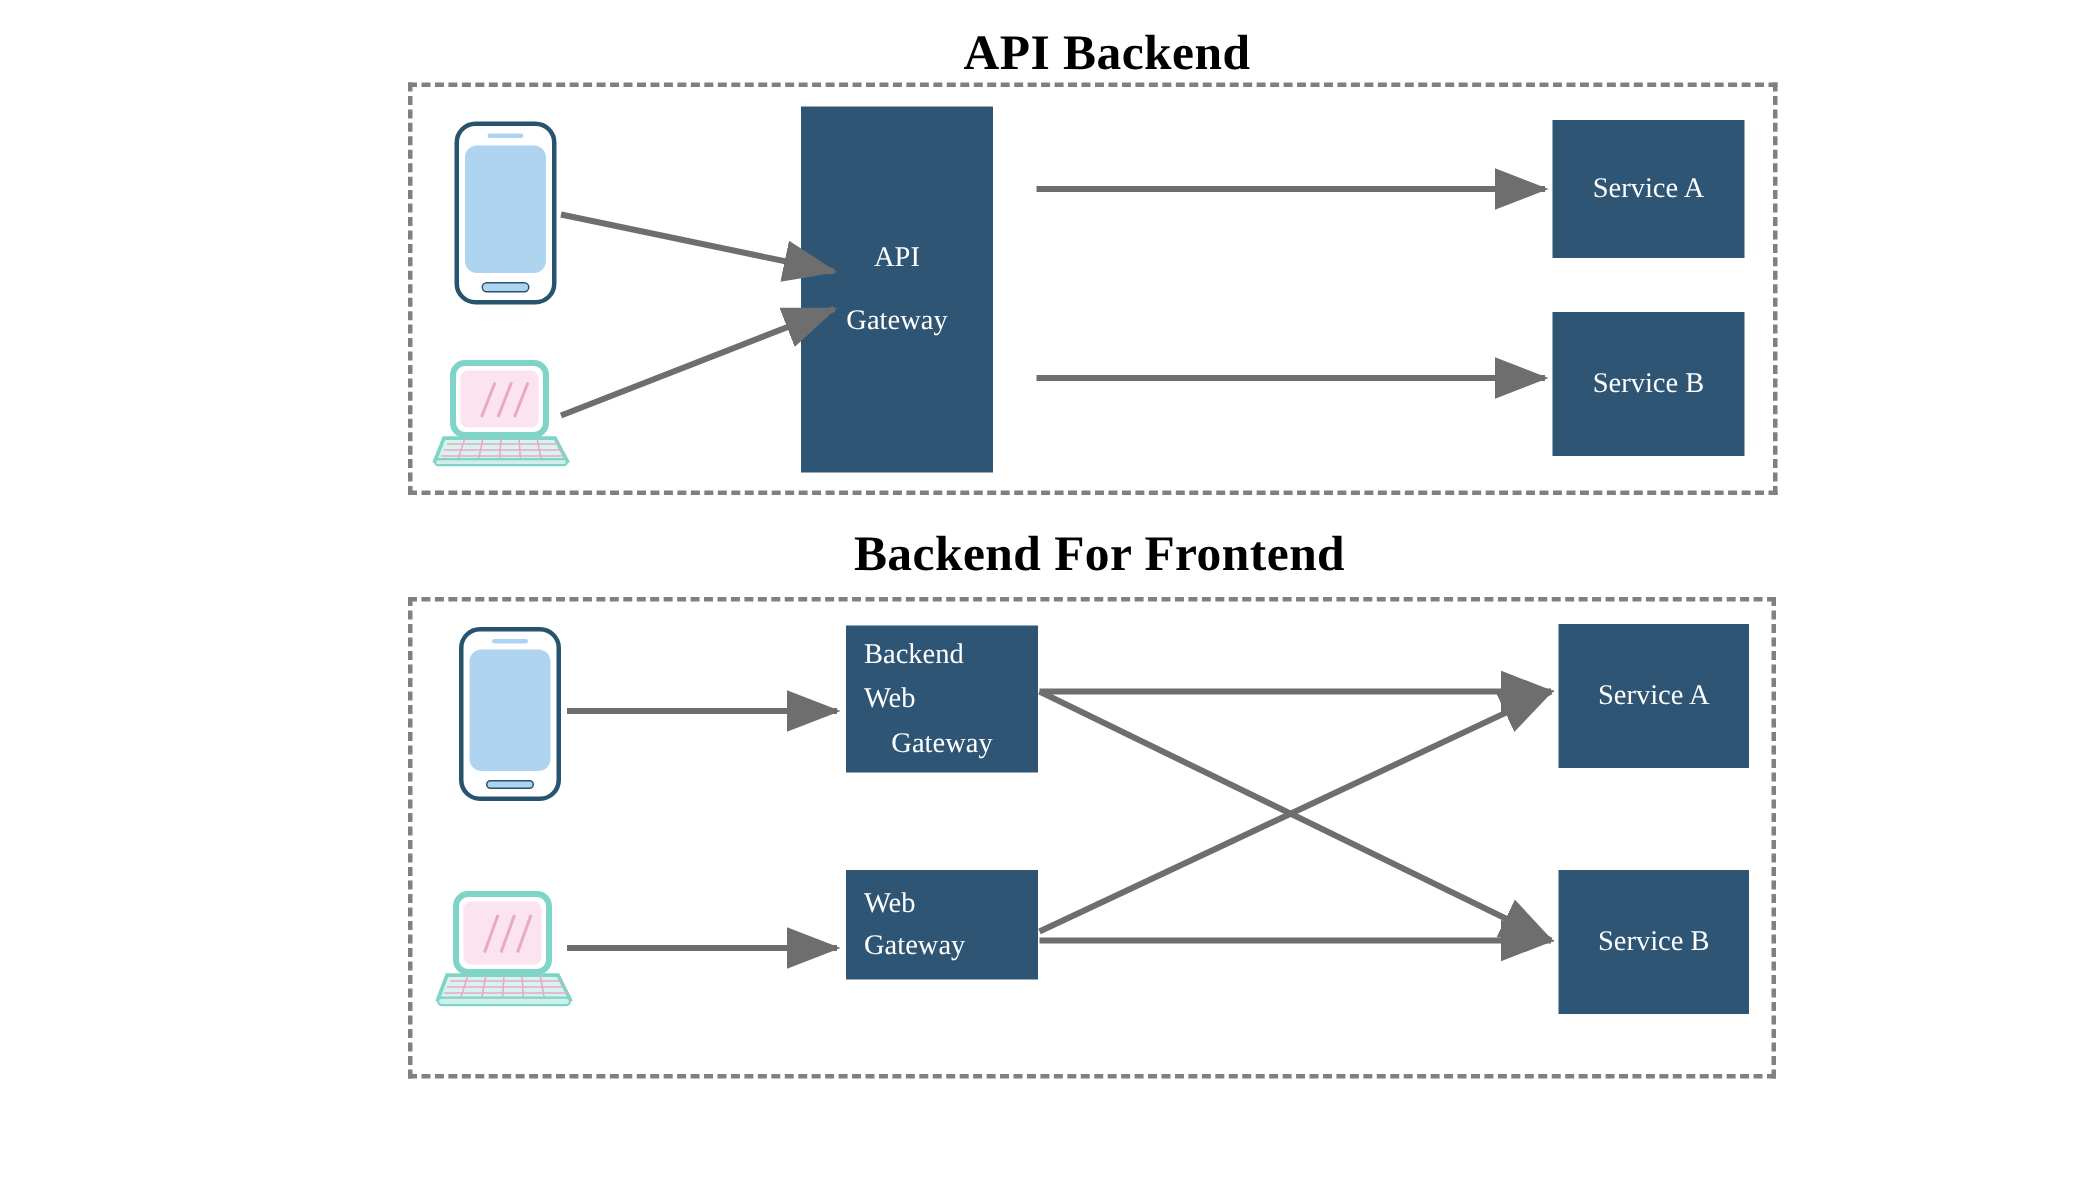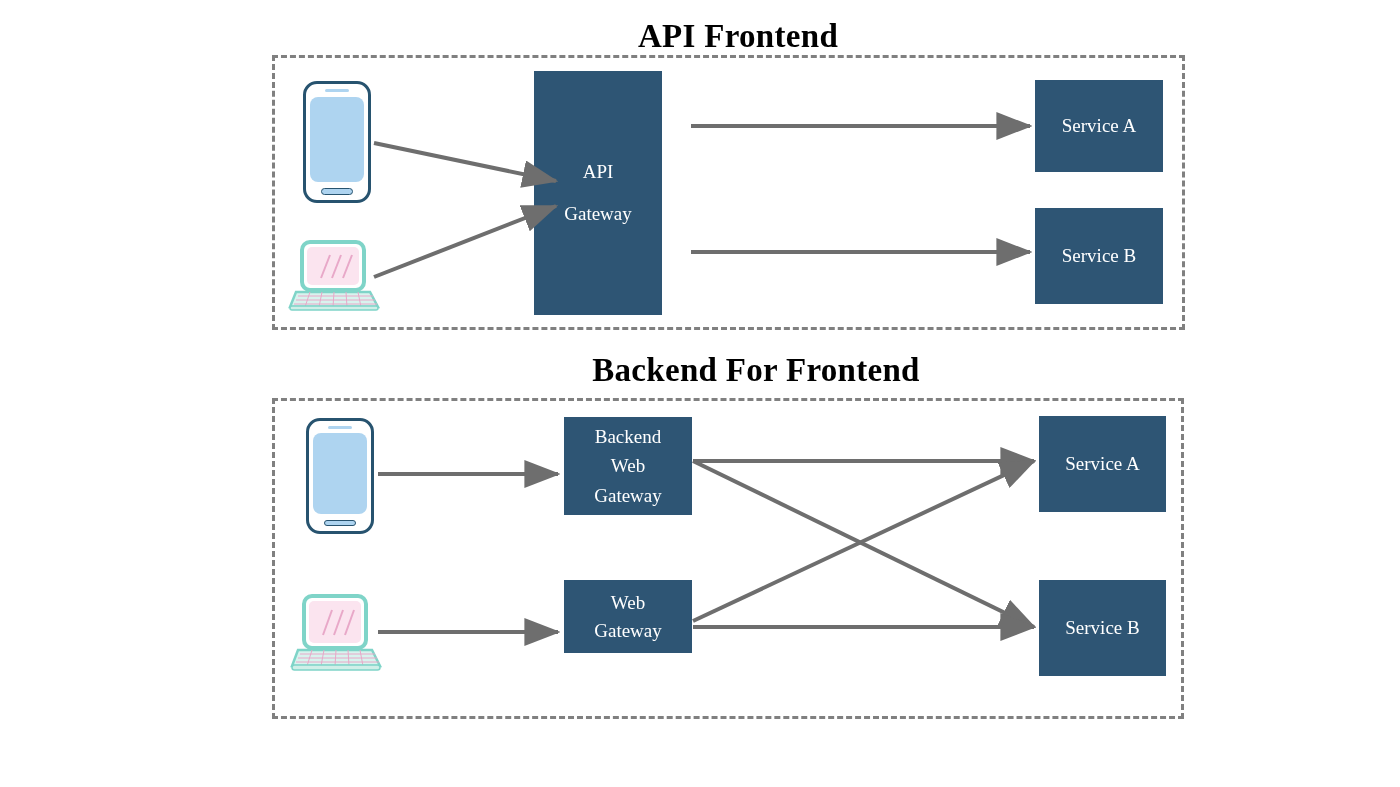--- a/index.html
+++ b/index.html
@@ -39,21 +39,20 @@
   }
 
   
   .node-box {
     position: absolute;
     background: #2e5574;
     color: #ffffff;
     display: flex;
     align-items: center;
     justify-content: center;
-    text-align: center;
     font-family: "Liberation Serif", serif;
     font-size: 19px;
     line-height: 1.45;
     box-sizing: border-box;
     padding: 2px 12px;
   }
   .node-box.two-line {
     flex-direction: column;
     line-height: 2.2;
   }
@@ -104,21 +103,21 @@
     border: 1.5px solid #27536f;
     border-radius: 5px;
     box-sizing: border-box;
   }
 </style>
 </head>
 <body>
 
 <div id="canvas">
 
-  <div class="section-title" style="left:738px; top:18px; transform:translateX(-50%);">API Frontend</div>
+  <div class="section-title" style="left:738px; top:18px; transform:translateX(-50%);">API Backend</div>
 
   <div class="dashed-box" style="left:272px; top:55px; width:913px; height:275px;"></div>
 
   <div class="device-icon" style="left:303px; top:81px; width:68px; height:122px;">
     <div class="phone-body"></div>
     <div class="phone-speaker"></div>
     <div class="phone-screen"></div>
     <div class="phone-home"></div>
   </div>
 
@@ -148,21 +147,21 @@
   </div>
 
   <div class="node-box" style="left:1035px; top:80px; width:128px; height:92px;">
     <span class="node-label-line">Service A</span>
   </div>
 
   <div class="node-box" style="left:1035px; top:208px; width:128px; height:96px;">
     <span class="node-label-line">Service B</span>
   </div>
 
-  <div class="section-title" style="left:733px; top:352px; transform:translateX(-50%);margin-left:23px;">Backend For Frontend</div>
+  <div class="section-title" style="left:733px; top:352px; transform:translateX(-50%);">Backend For Frontend</div>
 
   <div class="dashed-box" style="left:272px; top:398px; width:912px; height:321px;"></div>
 
   <div class="device-icon" style="left:306px; top:418px; width:68px; height:116px;">
     <div class="phone-body"></div>
     <div class="phone-speaker"></div>
     <div class="phone-screen"></div>
     <div class="phone-home"></div>
   </div>
 

